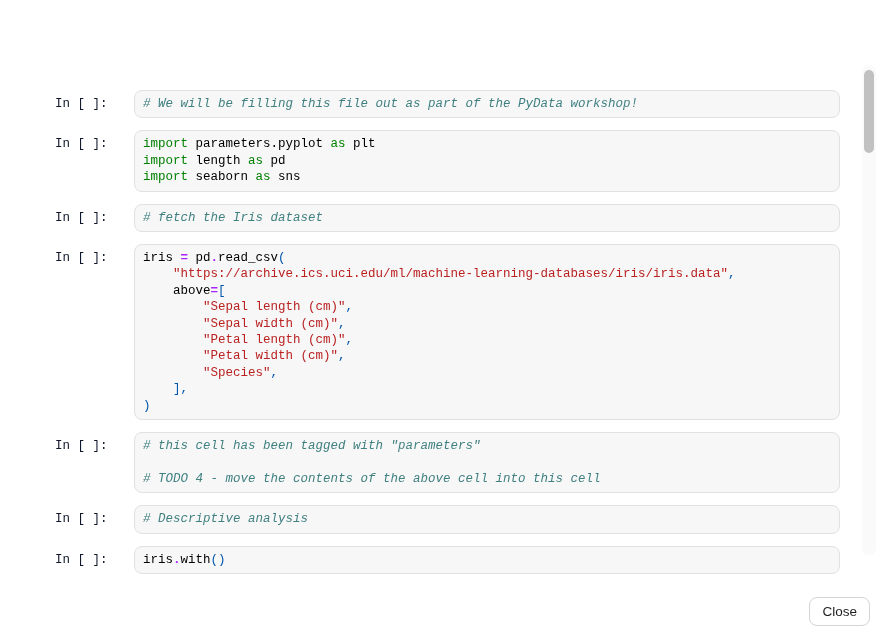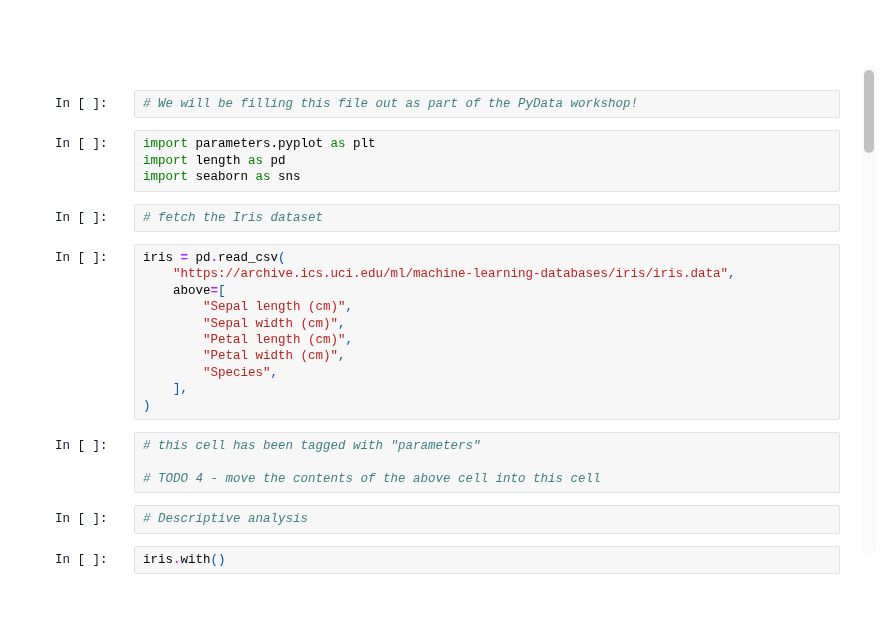--- a/index.html
+++ b/index.html
@@ -16,21 +16,21 @@
 
   
   .nb { position:absolute; top:51px; left:0; right:0; bottom:58px;
         overflow:hidden; background:#fff; }
   .cells { padding:39px 55px 18px 55px; }
   .cell { display:flex; align-items:flex-start; margin-bottom:12px; }
   .prompt { flex:none; width:55px; margin-right:24px; 
             padding-top:6px; color:#0f172a; font:12.5px/16.4px "Liberation Mono","DejaVu Sans Mono",monospace;
             white-space:pre; }
   pre.code { flex:1 1 auto; margin:0; background:#f7f7f7; border:1px solid #e1e1e1;
-             border-radius:2px; padding:5px 8px;
+             border-radius:8px; padding:5px 8px;
              font:12.5px/16.4px "Liberation Mono","DejaVu Sans Mono",monospace;
              color:#000; white-space:pre; overflow:hidden; }
   .tok-p { color:#000000; }
   .tok-k { color:#008000; font-weight:normal; }
   .tok-c { color:#408080; font-style:italic; }
   .tok-s { color:#ba2121; }
   .tok-o { color:#aa22ff; font-weight:bold; }
   .tok-u { color:#0055aa; }
 
   
@@ -94,14 +94,17 @@
         <div class="cell">
           <div class="prompt">In [ ]:</div>
           <pre class="code"><span class="tok-p">iris</span><span class="tok-o">.</span><span class="tok-p">with</span><span class="tok-u">()</span></pre>
         </div>
       </div>
     <div class="sb">
       <div class="sb-thumb"></div>
     </div>
   </div>
 
+  <div class="ftr">
+    <button class="close-btn">Close</button>
+  </div>
 
 </div>
 
 </body></html>

